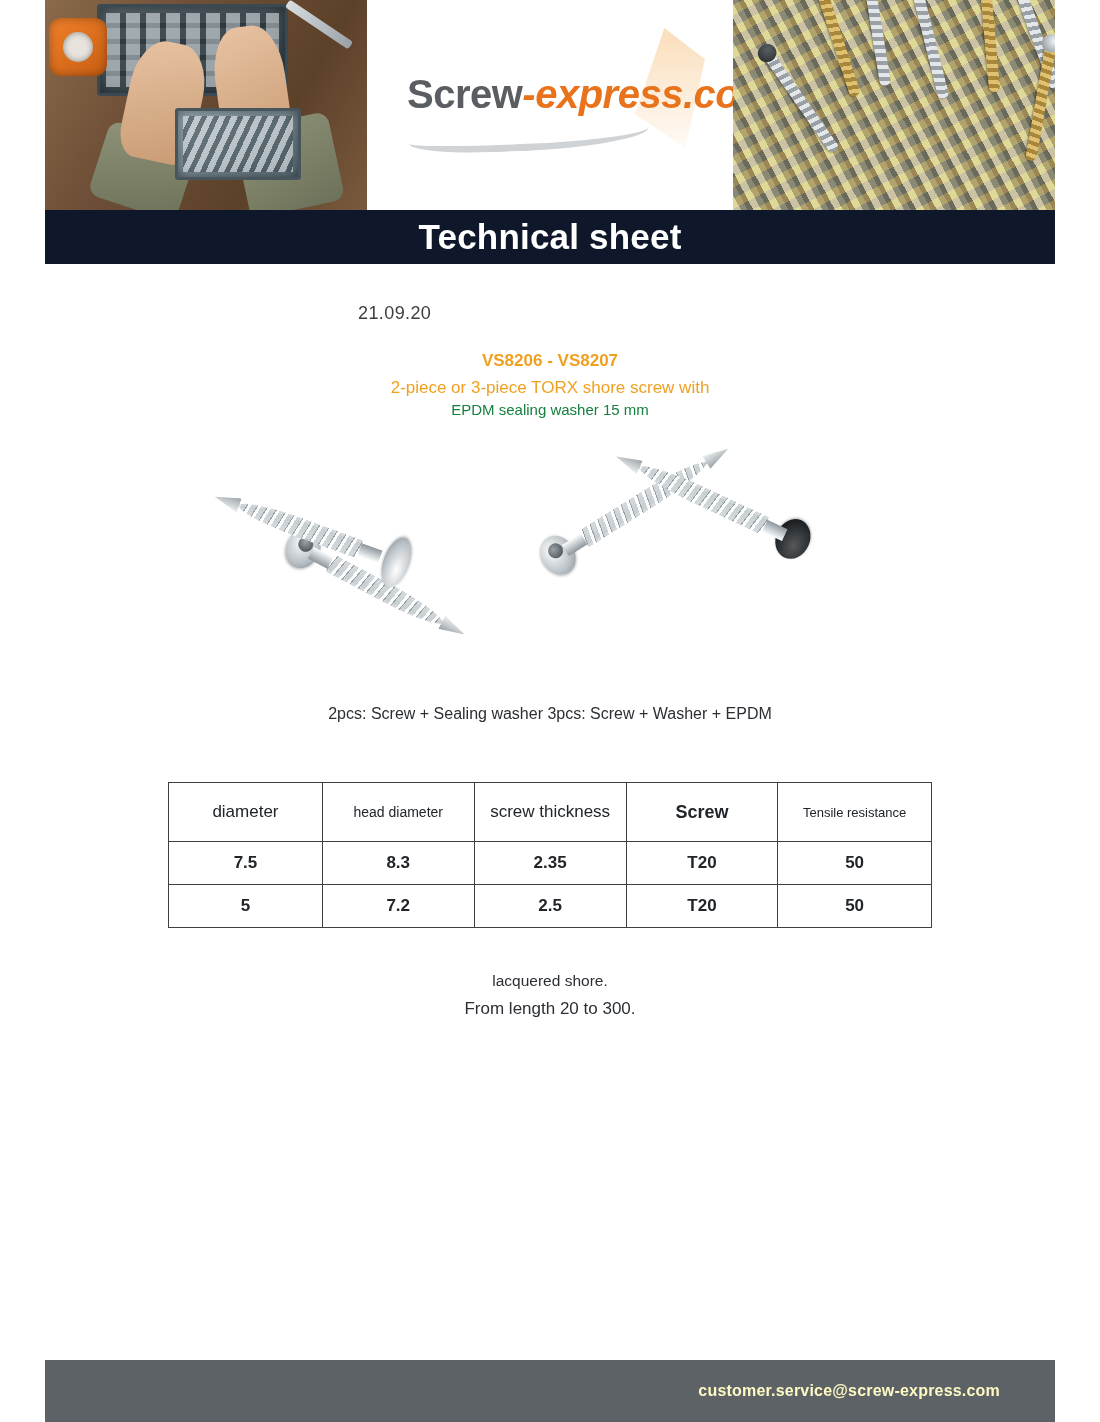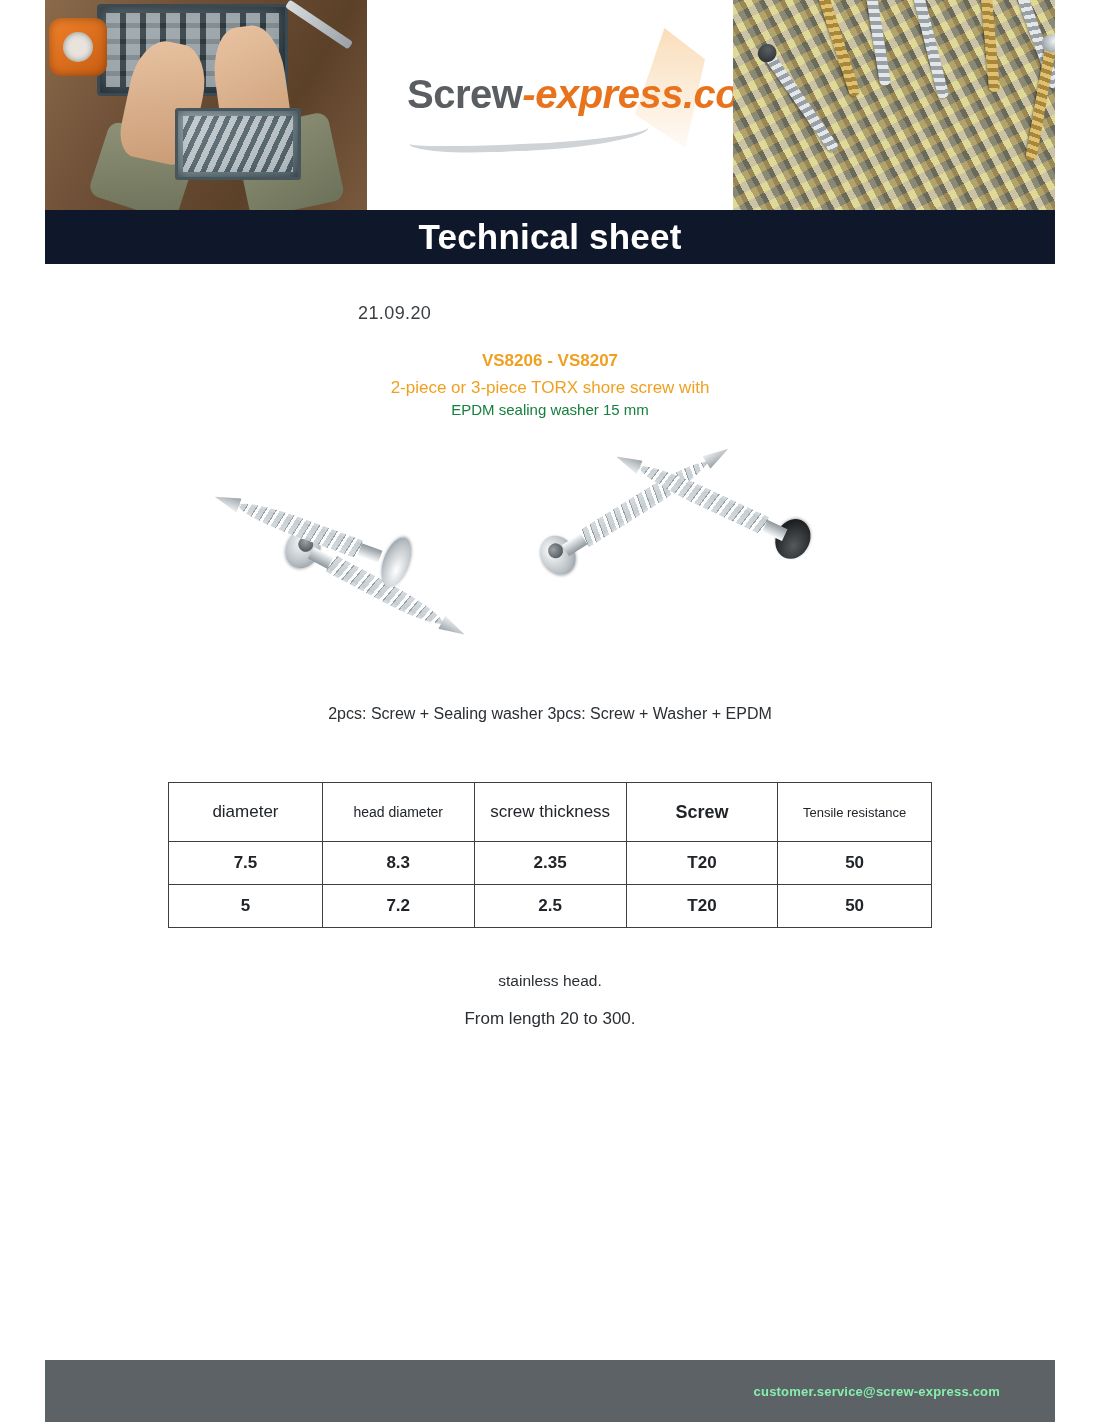--- a/index.html
+++ b/index.html
@@ -352,38 +352,38 @@
     left: 0; right: 0;
     top: 945px;
     text-align: center;
     font-size: 15.5px;
     line-height: 24px;
     color: #2b2f33;
   }
   .notes .line3 {
     font-size: 17px;
     display: block;
-    margin-top: 14px;
+    margin-top: 4px;
   }
 
   
   .footer-bar {
     position: absolute;
     left: 45px;
     bottom: 0;
     width: 1010px;
     height: 62px;
     background: #5d6266;
     display: flex;
     align-items: center;
     justify-content: flex-end;
   }
   .footer-bar .mail {
-    color: #86efac;
-    font-size: 13px;
+    color: #fef9c3;
+    font-size: 16px;
     font-weight: bold;
     margin-right: 55px;
     letter-spacing: .2px;
   }
 </style>
 </head>
 <body>
 
 <div class="header-band">
 
@@ -488,19 +488,19 @@
       <td>7.2</td>
       <td>2.5</td>
       <td>T20</td>
       <td>50</td>
     </tr>
   </tbody>
 </table>
 
 <div class="notes">
   <br>
-  <span>stainless head.</span>
+  <span>lacquered shore.</span>
   <span class="line3">From length 20 to 300.</span>
 </div>
 
 <div class="footer-bar">
   <span class="mail">customer.service@screw-express.com</span>
 </div>
 
 </body></html>

